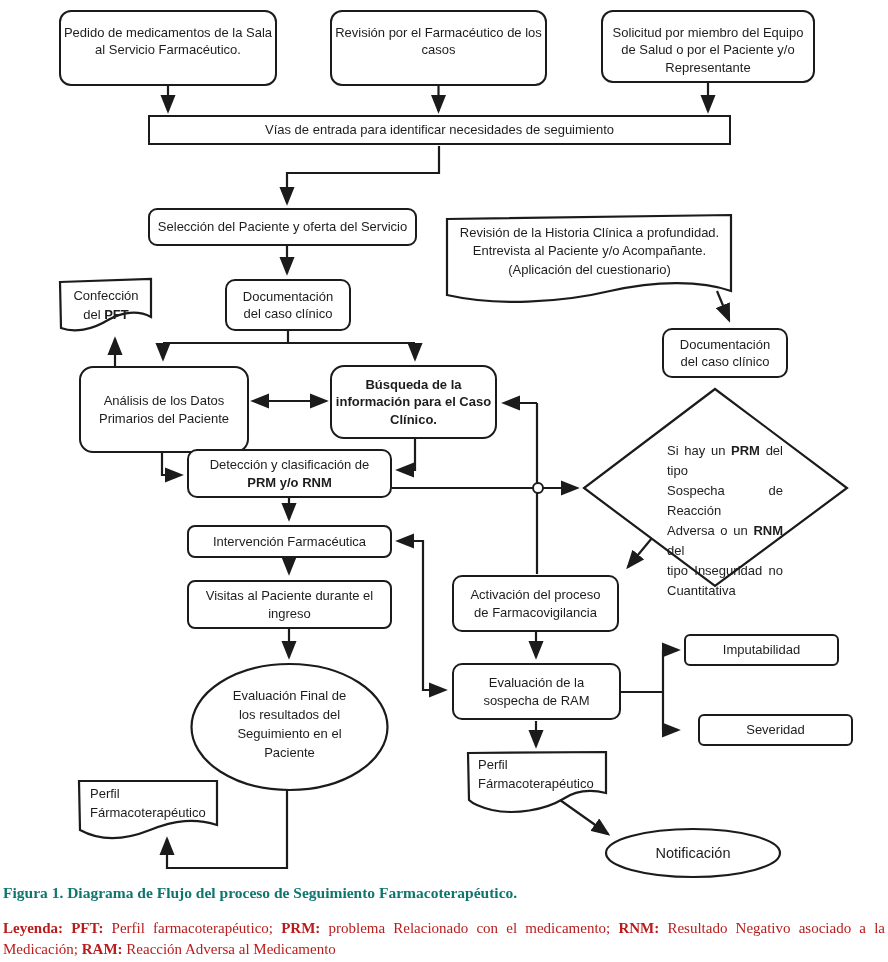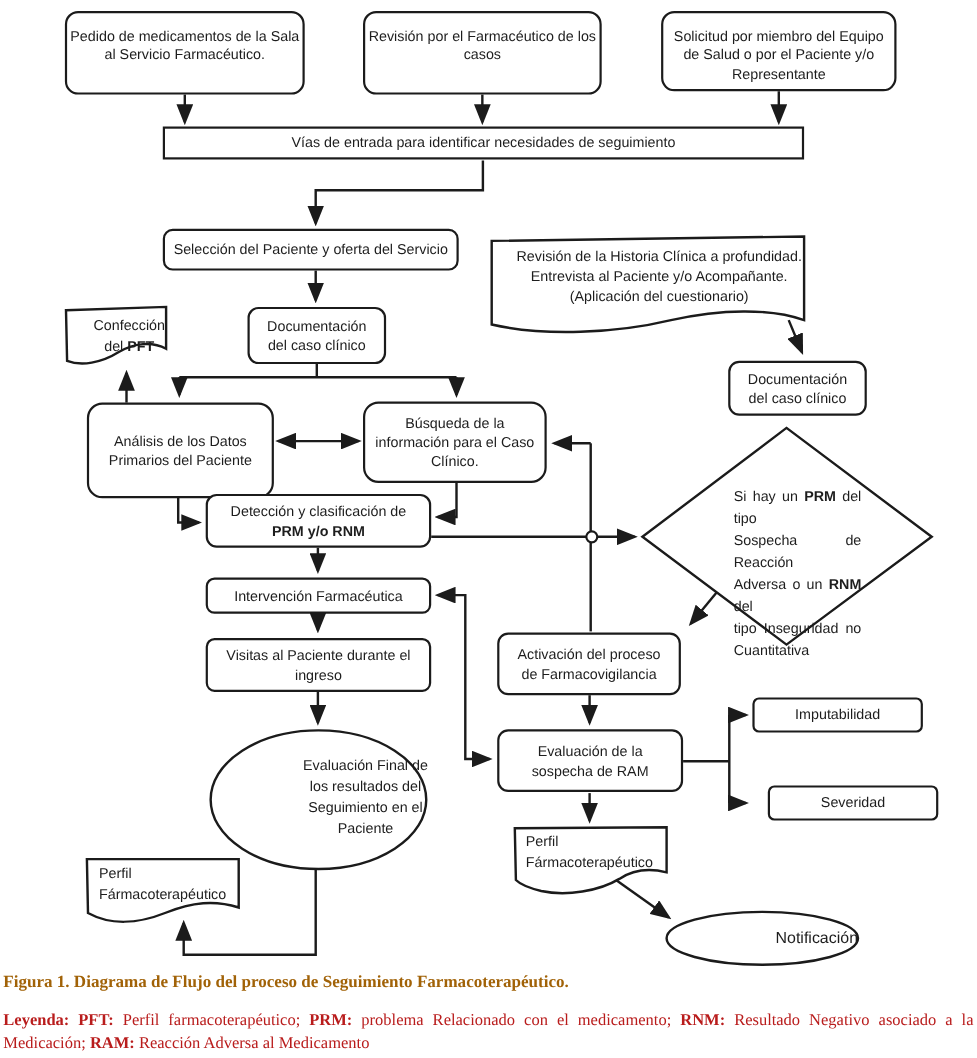--- a/index.html
+++ b/index.html
@@ -14,31 +14,31 @@
   #ah path { fill:#1b1b1b; stroke:none; }
   .node {
     position:absolute; box-sizing:border-box; background:#fff;
     border:2.2px solid #1b1b1b; display:flex; align-items:center; justify-content:center;
     text-align:center; font-size:13px; line-height:1.34;
   }
   .node.topalign { align-items:flex-start; padding-top:12px; }
   .t { white-space:pre; }
   .ov {
     position:absolute; box-sizing:border-box; display:flex; align-items:flex-start;
-    justify-content:flex-end; text-align:center; font-size:13px; line-height:1.45;
+    justify-content:center; text-align:center; font-size:13px; line-height:1.45;
     background:transparent; pointer-events:none;
   }
   .ov.left { justify-content:flex-start; text-align:left; }
   b { font-weight:bold; }
   .dtext { position:absolute; left:649px; top:441px; width:134px; font-size:13px; }
   .dline { text-align:justify; text-align-last:justify; line-height:20px;margin-left:18px; }
   .dline.last { text-align-last:left; }
   .caption {
     position:absolute; left:3px; top:884px; width:882px;
-    font-family:"Liberation Serif", serif; font-size:15.5px; color:#a16207;
+    font-family:"Liberation Serif", serif; font-size:15.5px; color:#0f766e;
   }
   .legend {
     position:absolute; left:3px; top:918px; width:882px;
     font-family:"Liberation Serif", serif; font-size:15px; line-height:1.38; color:#b91c1c;
   }
   .legend .l1 { text-align:justify; text-align-last:justify; }
 </style>
 </head>
 <body>
 
@@ -138,21 +138,21 @@
 
   <div class="node" style="left:662px;top:328px;width:126px;height:50px;border-radius:10px;">
     <span class="t">Documentación
 del caso clínico</span>
   </div>
 
   <div class="node" style="left:79px;top:366px;width:170px;height:87px;border-radius:14px;">
     <span class="t">Análisis de los Datos
 Primarios del Paciente</span>
   </div>
-  <div class="node" style="left:330px;top:365px;width:167px;height:74px;border-radius:14px;">
+  <div class="node" style="left:330px;top:365px;width:167px;height:74px;border-radius:14px;font-weight:bold;">
     <span class="t">Búsqueda de la
 información para el Caso
 Clínico.</span>
   </div>
 
   <div class="node" style="left:187px;top:449px;width:205px;height:49px;border-radius:10px;">
     <div>
       <div>Detección y clasificación de</div>
       <b>PRM y/o RNM</b>
     </div>

